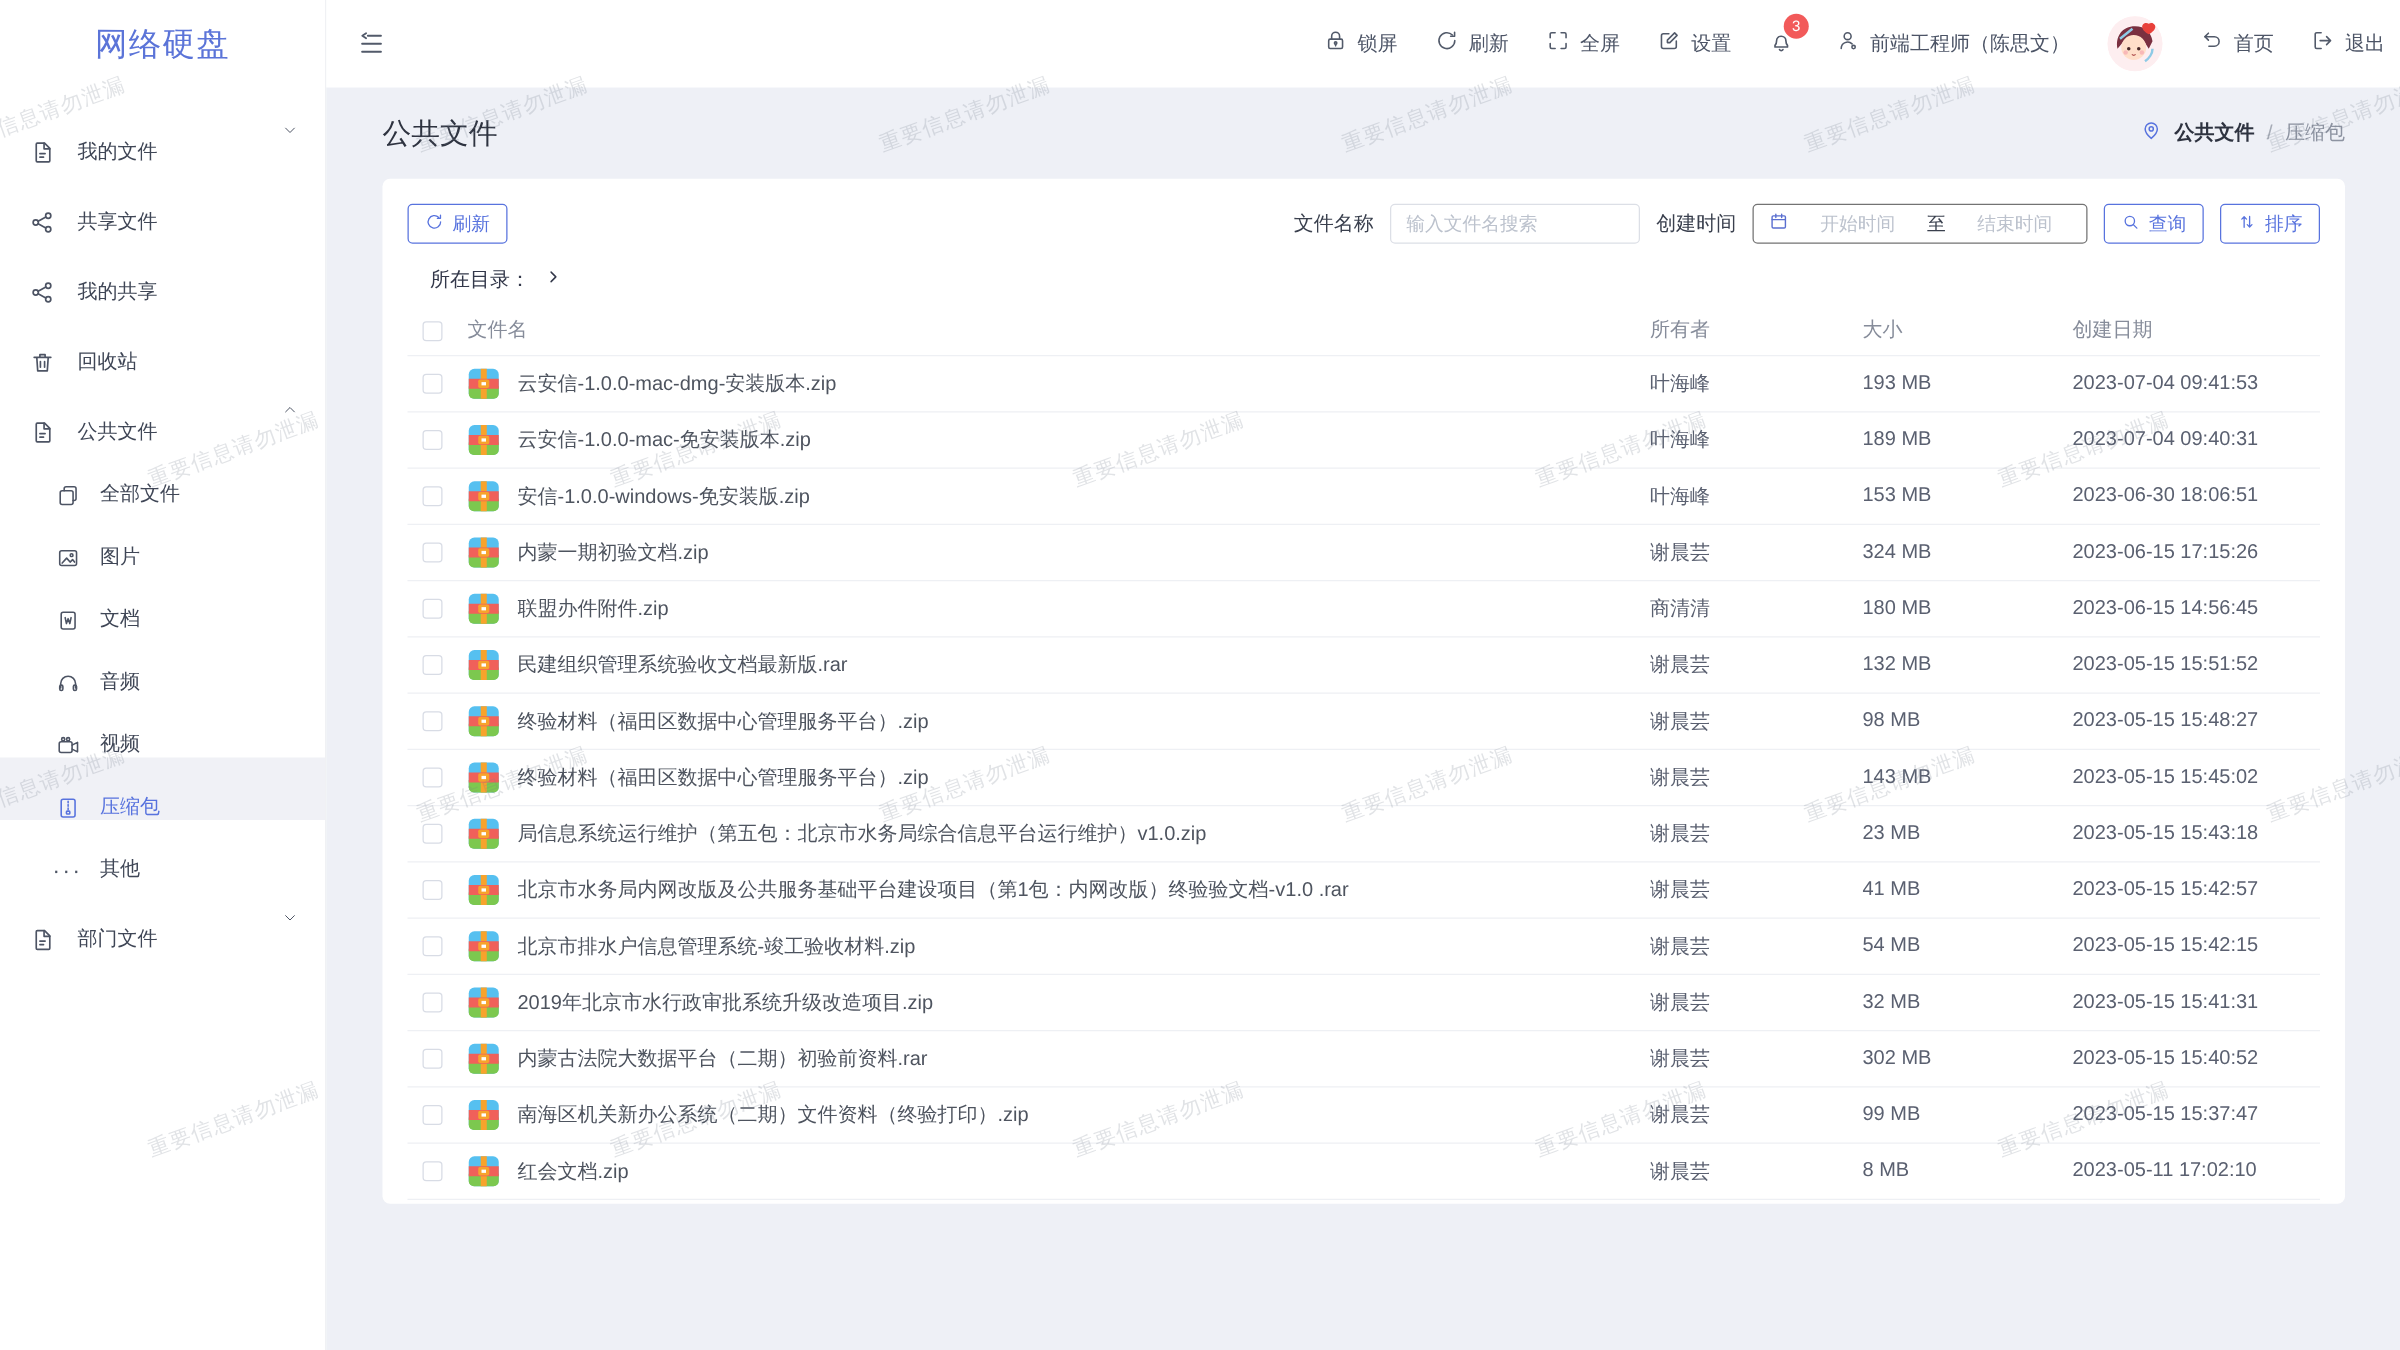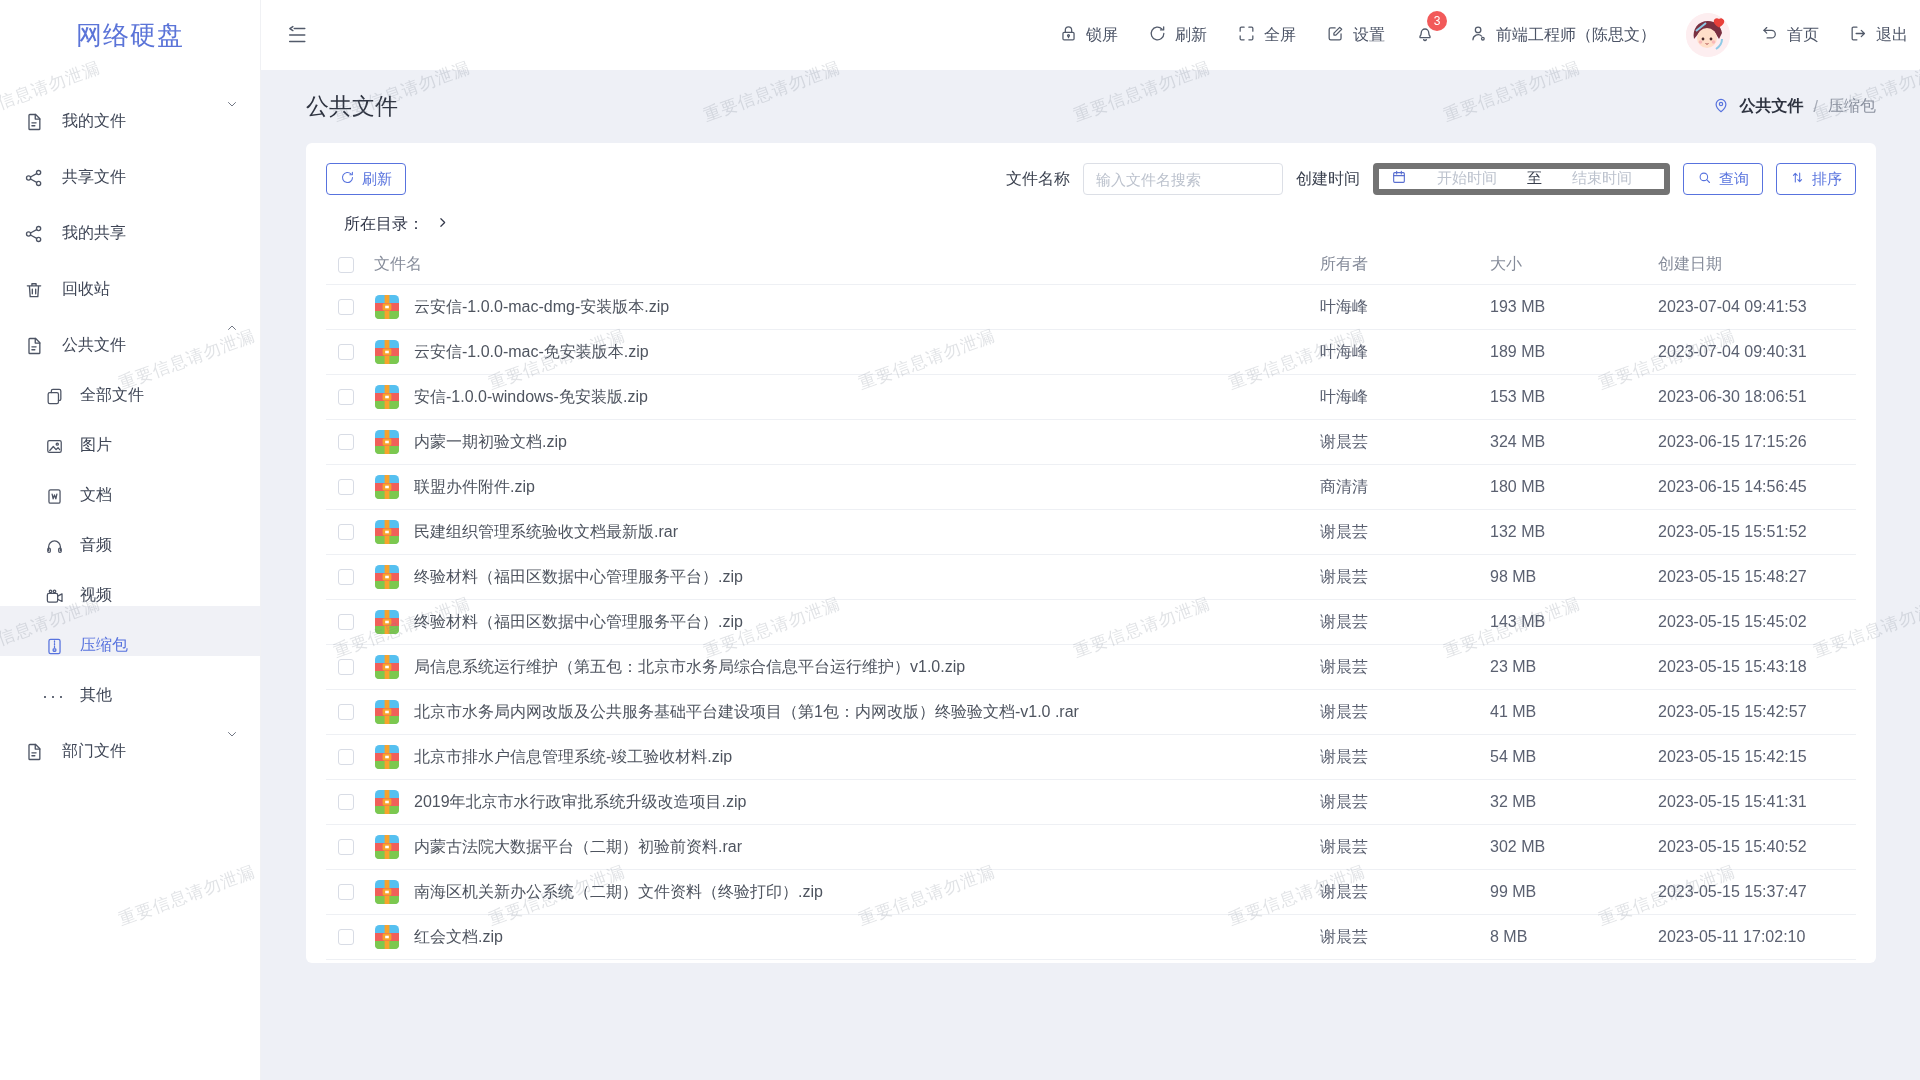--- a/index.html
+++ b/index.html
@@ -40,21 +40,21 @@
   .crumb .cur { color:#8d93a1; }
 
   .card { margin:0 44px 0 45px; background:#fff; border-radius:6px; height:820px; padding:20px; }
   .toolbar { display:flex; align-items:center; justify-content:space-between; height:32px; }
   .btn { display:inline-flex; align-items:center; gap:7px; height:32px; padding:0 13px; border:1px solid #5873de; border-radius:4px; background:#fff; color:#5873de; font-size:15px; cursor:pointer; }
   svg.bic { stroke:#5873de; stroke-width:1.7; fill:none; stroke-linecap:round; stroke-linejoin:round; }
   .filters { display:flex; align-items:center; gap:13px; }
   .flabel { font-size:16px; color:#3a404e; }
   .finput { width:200px; height:32px; border:1px solid #dcdfe6; border-radius:4px; padding:0 12px; font-size:15px; color:#3a404e; outline:none; font-family:"Liberation Sans",sans-serif; }
   .finput::placeholder { color:#bcc2cd; }
-  .daterange { width:297px; height:32px; border:6px solid #737373; border-radius:4px; display:flex; align-items:flex-start; gap:10px; padding:0 12px; cursor:pointer; }
+  .daterange { width:268px; height:32px; border:1px solid #737373; border-radius:4px; display:flex; align-items:center; gap:10px; padding:0 12px; cursor:pointer; }
   .dr-ph { font-size:15px; color:#bcc2cd; flex:1; text-align:center; }
   .dr-to { font-size:15px; color:#3a404e; }
 
   .dir-row { display:flex; align-items:center; margin:16px 0 0 18px; gap:12px; font-size:16px; color:#33384a; height:26px; }
 
   .thead { display:flex; align-items:center; height:40px; margin-top:8px; border-bottom:1px solid #eef0f4; color:#868c9a; font-size:16px; }
   .trow { display:flex; align-items:center; height:45px; border-bottom:1px solid #eef0f4; font-size:16px; color:#5a6070; }
   .cell-cb { width:48px; padding-left:12px; flex:none; display:flex; align-items:center; }
   .cbox { width:16px; height:16px; border:1px solid #d8dce5; border-radius:3px; background:#fff; cursor:pointer; }
   .cell-icon { width:40px; flex:none; display:flex; align-items:center; }

